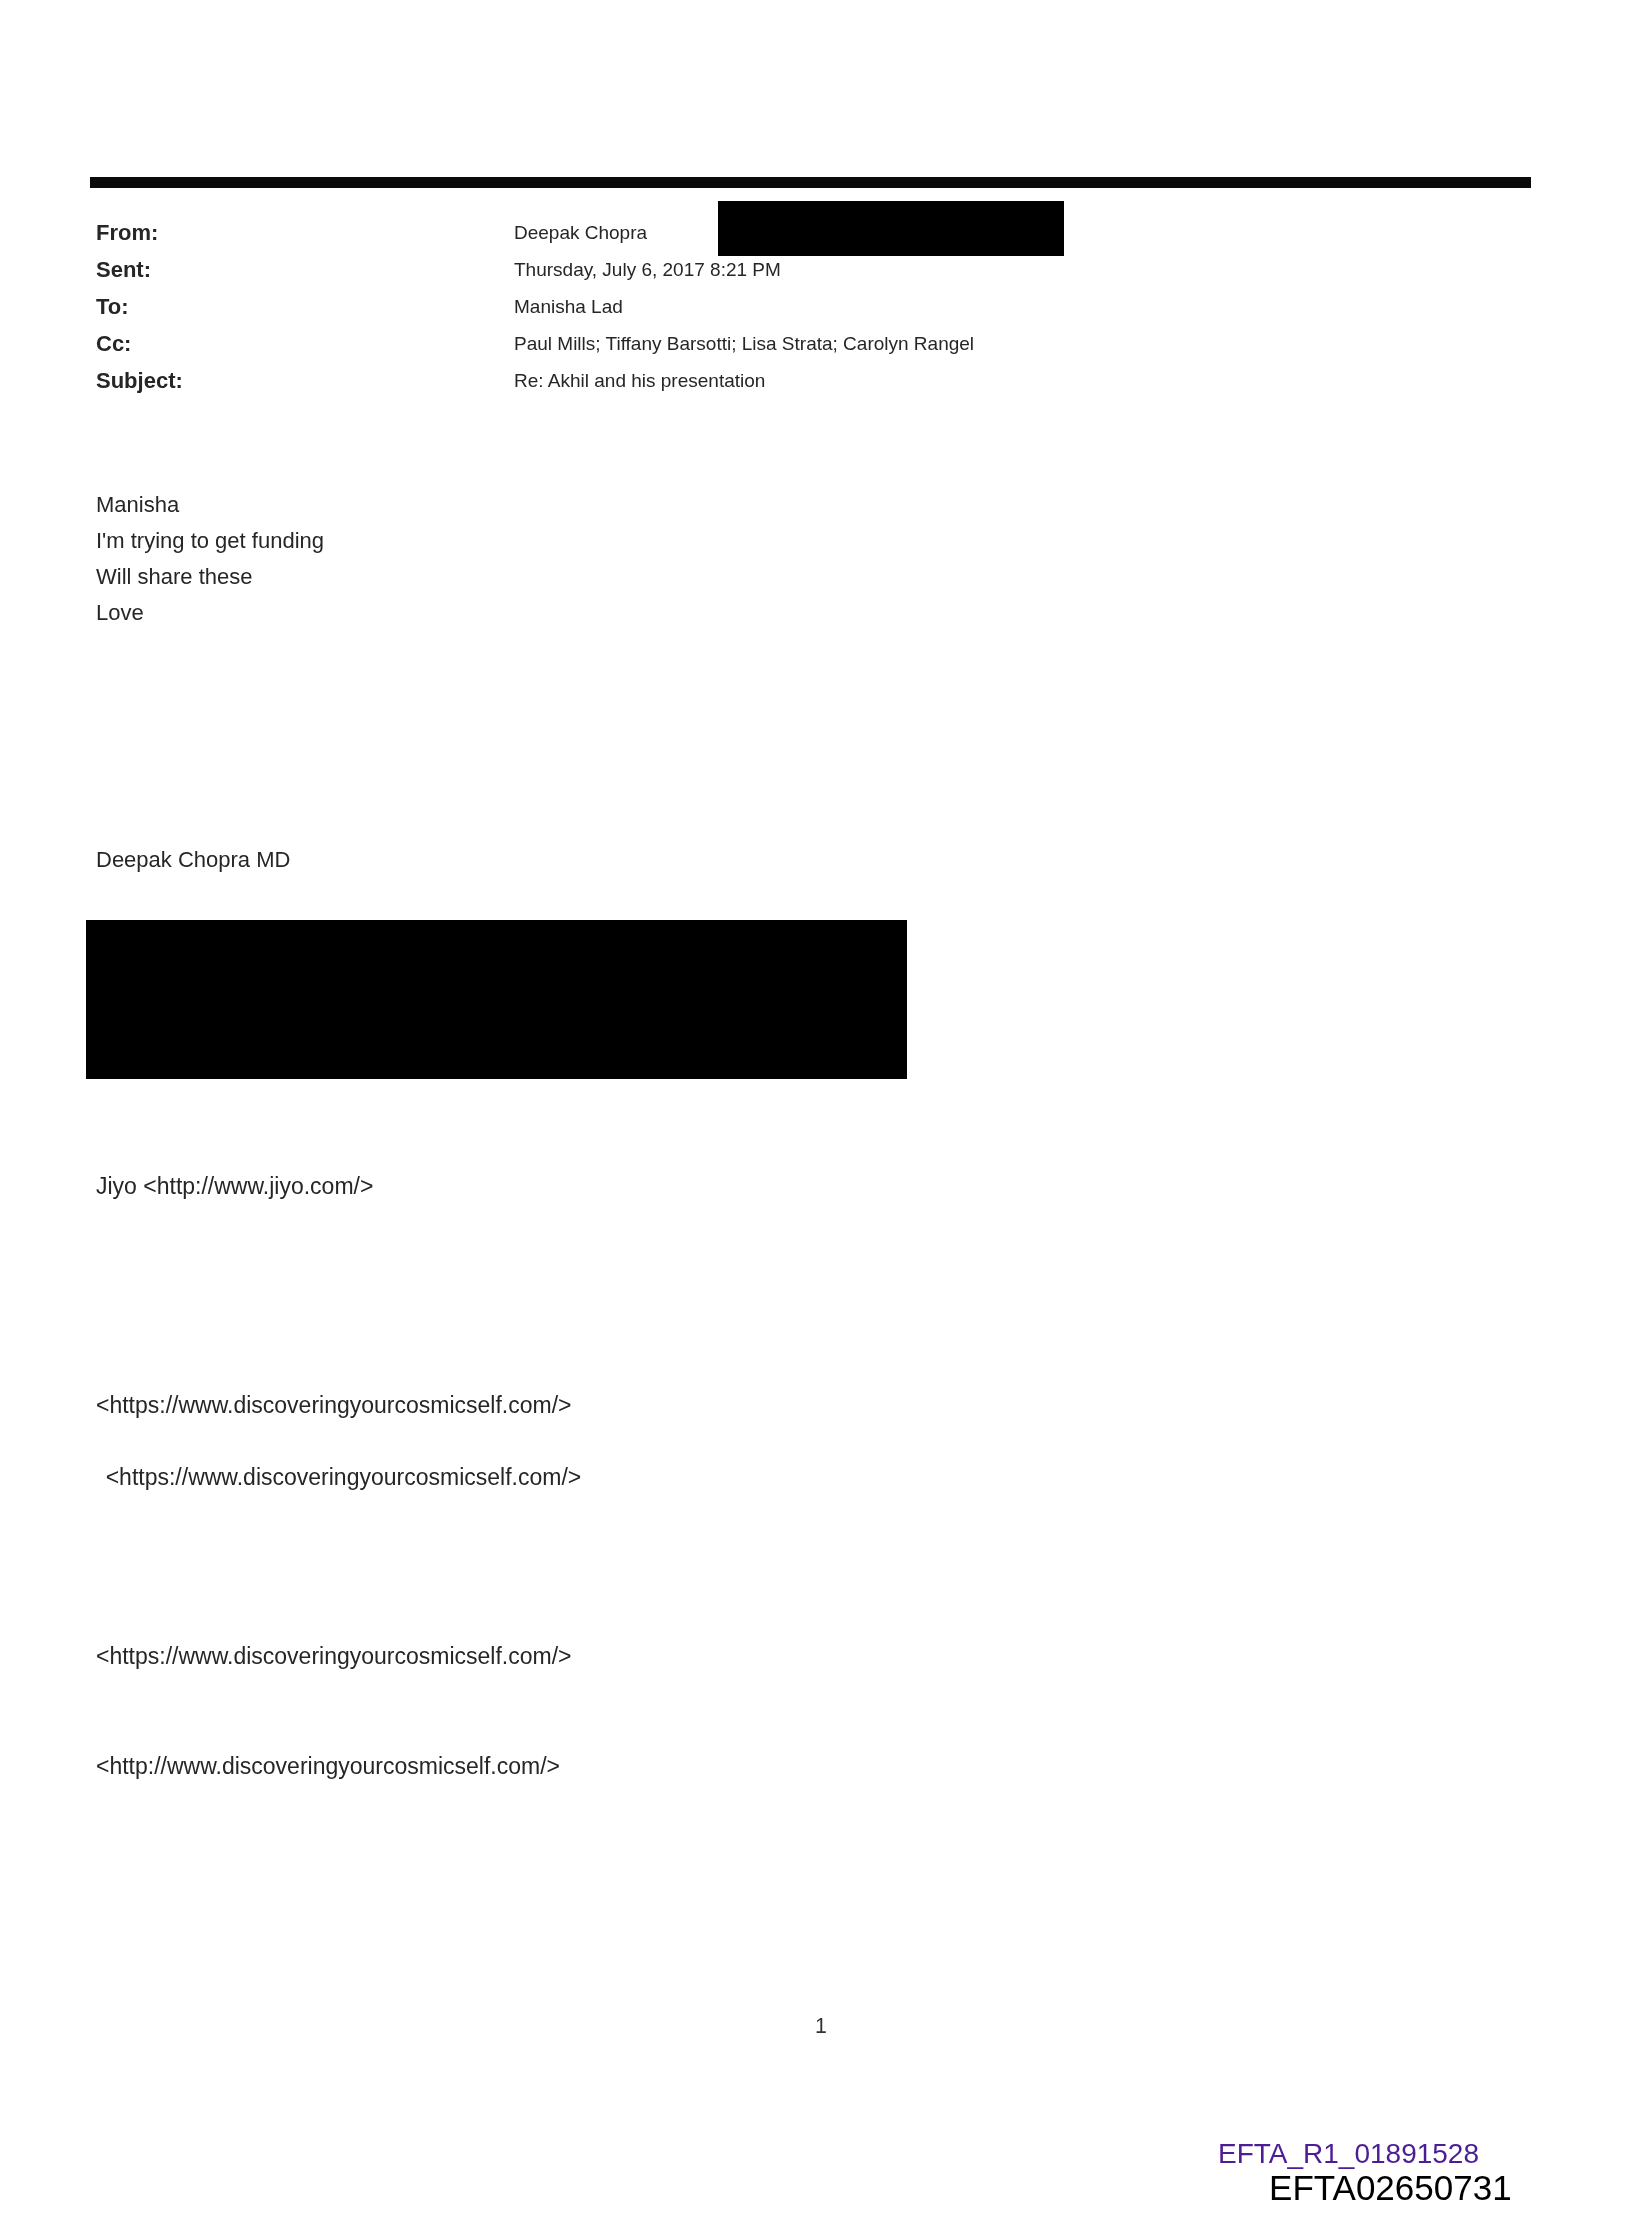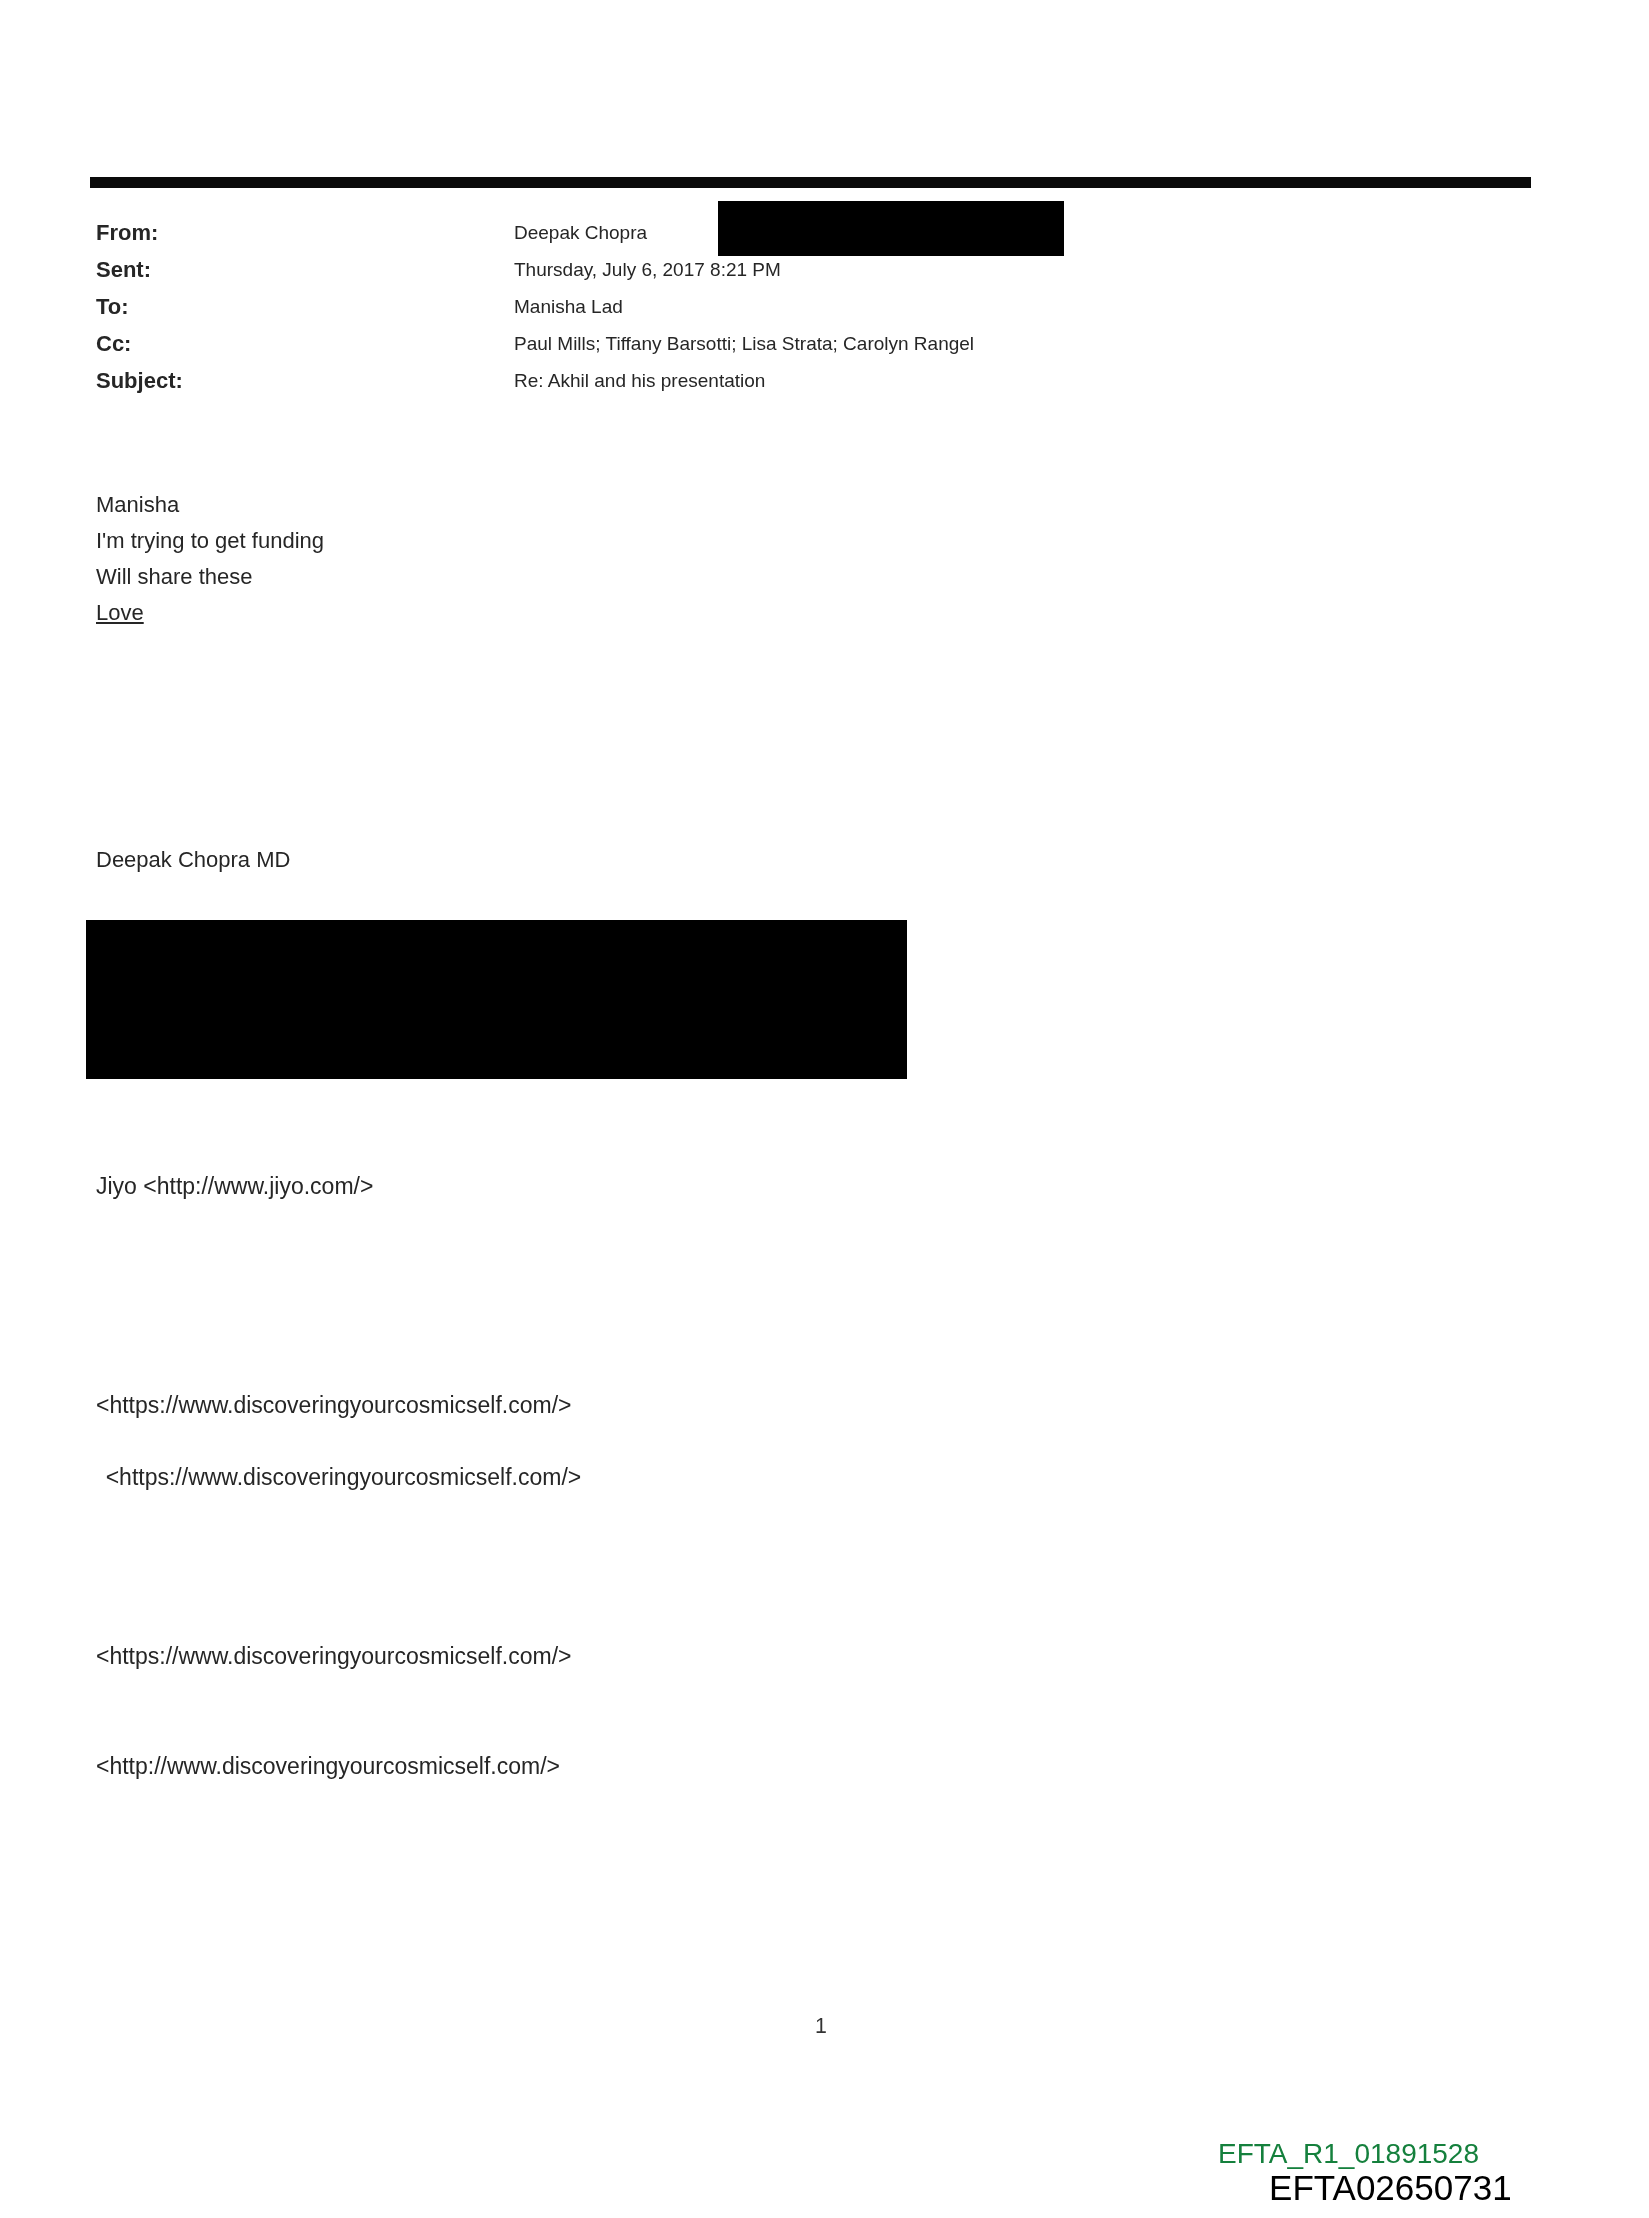--- a/index.html
+++ b/index.html
@@ -53,21 +53,21 @@
   }
   .body-line {
     left: 96px;
     font-size: 22px;
     line-height: 27px;
     white-space: nowrap;
   }
   .b0 { top: 491px; }
   .b1 { top: 527px; }
   .b2 { top: 563px; }
-  .b3 { top: 599px; text-decoration: underline; }
+  .b3 { top: 599px; }
   .signature { top: 846px; }
   .link-line {
     left: 96px;
     font-size: 23px;
     line-height: 29px;
     white-space: nowrap;
   }
   .l0 { top: 1099px; }
   .l1 { top: 1172px; }
   .l2 { top: 1245px; }
@@ -77,21 +77,21 @@
   .l6 { top: 1752px; }
   .page-number {
     left: 815px; top: 2014px;
     font-size: 21.3px;
     color: #333333;
   }
   .bates-small {
     top: 2138px;
     right: 52px;
     font-size: 28px;
-    color: #15803d;
+    color: #4c1d95;
     white-space: nowrap;
   }
   .bates-large {
     top: 2168px;
     right: 19.4px;
     font-size: 35px;
     color: #000000;
     white-space: nowrap;
   }
 </style>

